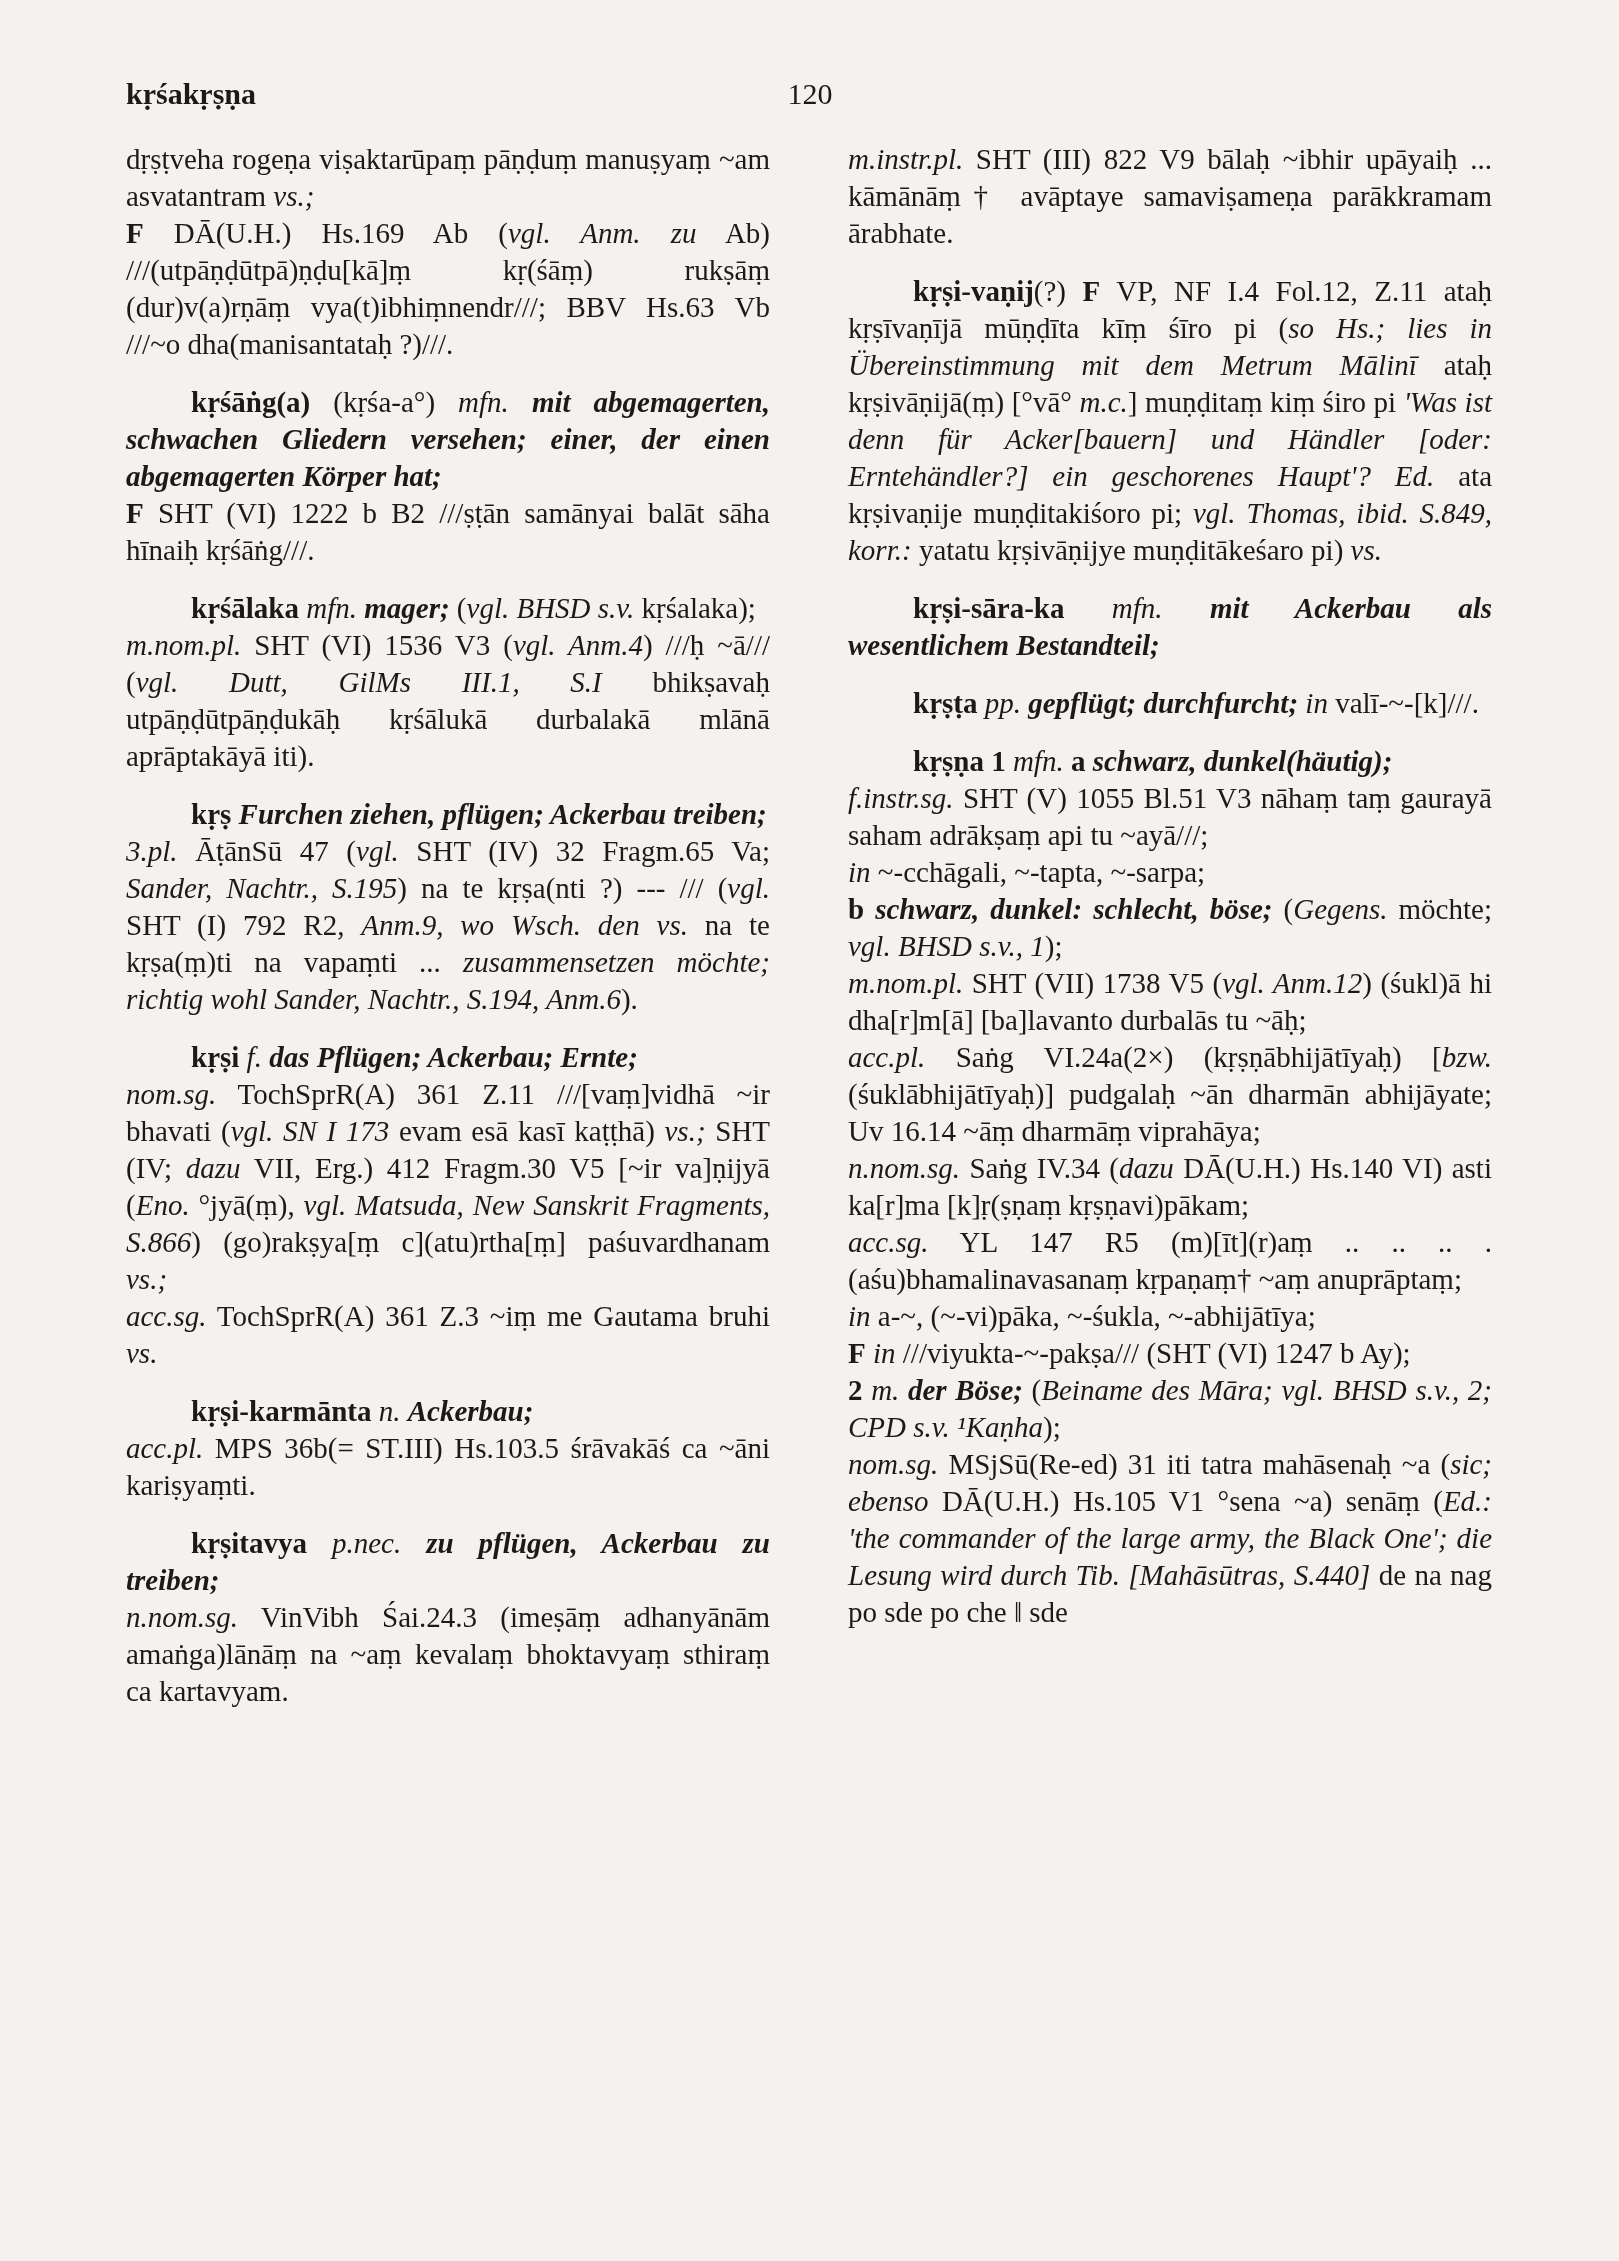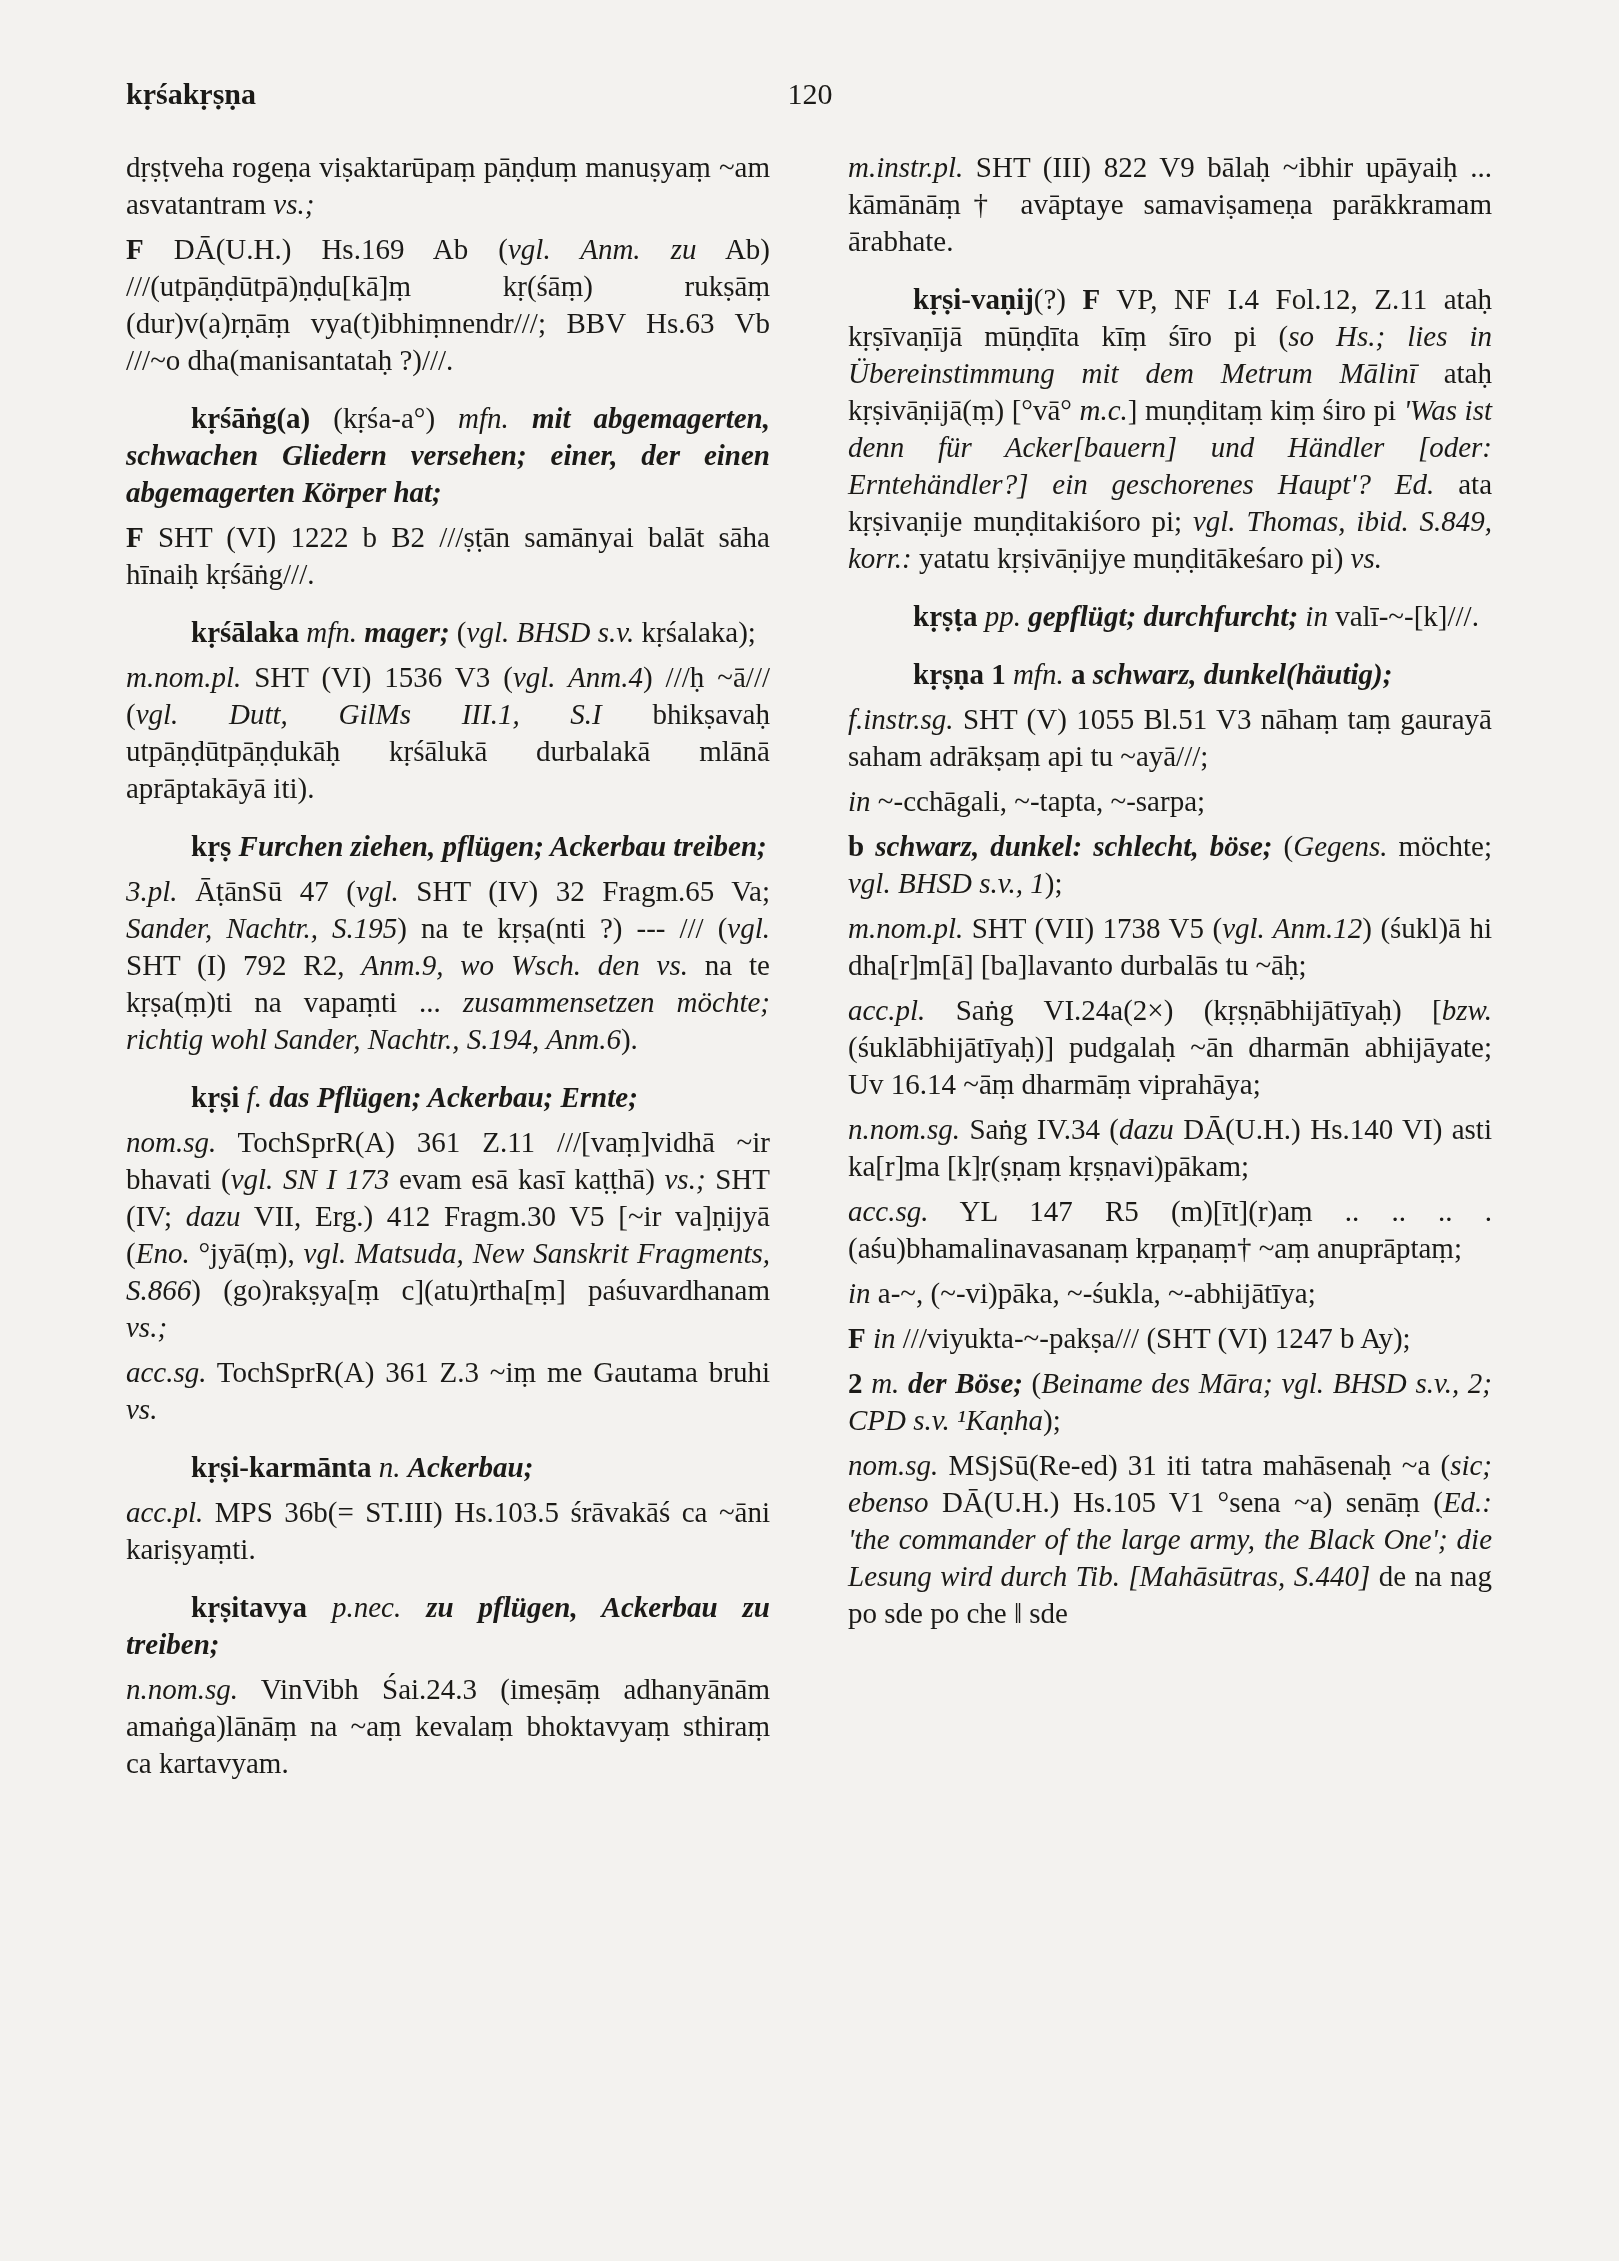--- a/index.html
+++ b/index.html
@@ -39,21 +39,21 @@
   .column {
     width:644px;
     font-size:29px;
     line-height:37px;
     text-align:justify;
     hyphens:none;
     -webkit-hyphens:none;
   }
   p.para { margin:0; }
   p.entry { text-indent:65px; margin-top:21px; }
-  p.sub   { text-indent:0;   margin-top:8px; }
+  p.sub   { text-indent:0;   margin-top:0; }
   .b  { font-weight:bold; }
   .i  { font-style:italic; }
   .bi { font-weight:bold; font-style:italic; }
 </style>
 </head>
 <body>
 
 <div class="page">
 
   <header class="running-head">
@@ -76,20 +76,21 @@
         <p class="para sub"><span class="i">nom.sg.</span><span> TochSprR(A) 361 Z.11 ///[vaṃ]vidhā ~ir bhavati (</span><span class="i">vgl. SN I 173</span><span> evam esā kasī kaṭṭhā) </span><span class="i">vs.;</span><span> SHT (IV; </span><span class="i">dazu</span><span> VII, Erg.) 412 Fragm.30 V5 [~ir va]ṇijyā (</span><span class="i">Eno.</span><span> °jyā(ṃ), </span><span class="i">vgl. Matsuda, New Sanskrit Fragments, S.866</span><span>) (go)rakṣya[ṃ c](atu)rtha[ṃ] paśuvardhanam </span><span class="i">vs.;</span></p>
         <p class="para sub"><span class="i">acc.sg.</span><span> TochSprR(A) 361 Z.3 ~iṃ me Gautama bruhi </span><span class="i">vs.</span></p>
         <p class="para entry"><span class="b">kṛṣi-karmānta</span><span class="i"> n. </span><span class="bi">Ackerbau;</span></p>
         <p class="para sub"><span class="i">acc.pl.</span><span> MPS 36b(= ST.III) Hs.103.5 śrāvakāś ca ~āni kariṣyaṃti.</span></p>
         <p class="para entry"><span class="b">kṛṣitavya</span><span class="i"> p.nec. </span><span class="bi">zu pflügen, Ackerbau zu treiben;</span></p>
         <p class="para sub"><span class="i">n.nom.sg.</span><span> VinVibh Śai.24.3 (imeṣāṃ adhanyānām amaṅga)lānāṃ na ~aṃ kevalaṃ bhoktavyaṃ sthiraṃ ca kartavyam.</span></p>
       </section>
     <section class="column">
         <p class="para sub"><span class="i">m.instr.pl.</span><span> SHT (III) 822 V9 bālaḥ ~ibhir upāyaiḥ ... kāmānāṃ† avāptaye samaviṣameṇa parākkramam ārabhate.</span></p>
         <p class="para entry"><span class="b">kṛṣi-vaṇij</span><span>(?) </span><span class="b">F</span><span> VP, NF I.4 Fol.12, Z.11 ataḥ kṛṣīvaṇījā mūṇḍīta kīṃ śīro pi (</span><span class="i">so Hs.; lies in Übereinstimmung mit dem Metrum Mālinī</span><span> ataḥ kṛṣivāṇijā(ṃ) [°vā° </span><span class="i">m.c.</span><span>] muṇḍitaṃ kiṃ śiro pi </span><span class="i">'Was ist denn für Acker[bauern] und Händler [oder: Erntehändler?] ein geschorenes Haupt'?</span><span> </span><span class="i">Ed.</span><span> ata kṛṣivaṇije muṇḍitakiśoro pi; </span><span class="i">vgl. Thomas, ibid. S.849, korr.:</span><span> yatatu kṛṣivāṇijye muṇḍitākeśaro pi) </span><span class="i">vs.</span></p>
+        <p class="para entry"><span class="b">kṛṣi-sāra-ka</span><span class="i"> mfn. </span><span class="bi">mit Ackerbau als wesentlichem Bestandteil;</span></p>
         <p class="para entry"><span class="b">kṛṣṭa</span><span class="i"> pp. </span><span class="bi">gepflügt; durchfurcht;</span><span class="i"> in </span><span>valī-~-[k]///.</span></p>
         <p class="para entry"><span class="b">kṛṣṇa 1</span><span> </span><span class="i">mfn. </span><span class="b">a </span><span class="bi">schwarz, dunkel(häutig);</span></p>
         <p class="para sub"><span class="i">f.instr.sg.</span><span> SHT (V) 1055 Bl.51 V3 nāhaṃ taṃ gaurayā saham adrākṣaṃ api tu ~ayā///;</span></p>
         <p class="para sub"><span class="i">in</span><span> ~-cchāgali, ~-tapta, ~-sarpa;</span></p>
         <p class="para sub"><span class="b">b </span><span class="bi">schwarz, dunkel: schlecht, böse;</span><span> (</span><span class="i">Gegens.</span><span> möchte; </span><span class="i">vgl. BHSD s.v., 1</span><span>);</span></p>
         <p class="para sub"><span class="i">m.nom.pl.</span><span> SHT (VII) 1738 V5 (</span><span class="i">vgl. Anm.12</span><span>) (śukl)ā hi dha[r]m[ā] [ba]lavanto durbalās tu ~āḥ;</span></p>
         <p class="para sub"><span class="i">acc.pl.</span><span> Saṅg VI.24a(2×) (kṛṣṇābhijātīyaḥ) [</span><span class="i">bzw.</span><span> (śuklābhijātīyaḥ)] pudgalaḥ ~ān dharmān abhijāyate; Uv 16.14 ~āṃ dharmāṃ viprahāya;</span></p>
         <p class="para sub"><span class="i">n.nom.sg.</span><span> Saṅg IV.34 (</span><span class="i">dazu</span><span> DĀ(U.H.) Hs.140 VI) asti ka[r]ma [k]ṛ(ṣṇaṃ kṛṣṇavi)pākam;</span></p>
         <p class="para sub"><span class="i">acc.sg.</span><span> YL 147 R5 (m)[īt](r)aṃ .. .. .. .(aśu)bhamalinavasanaṃ kṛpaṇaṃ† ~aṃ anuprāptaṃ;</span></p>
         <p class="para sub"><span class="i">in</span><span> a-~, (~-vi)pāka, ~-śukla, ~-abhijātīya;</span></p>

